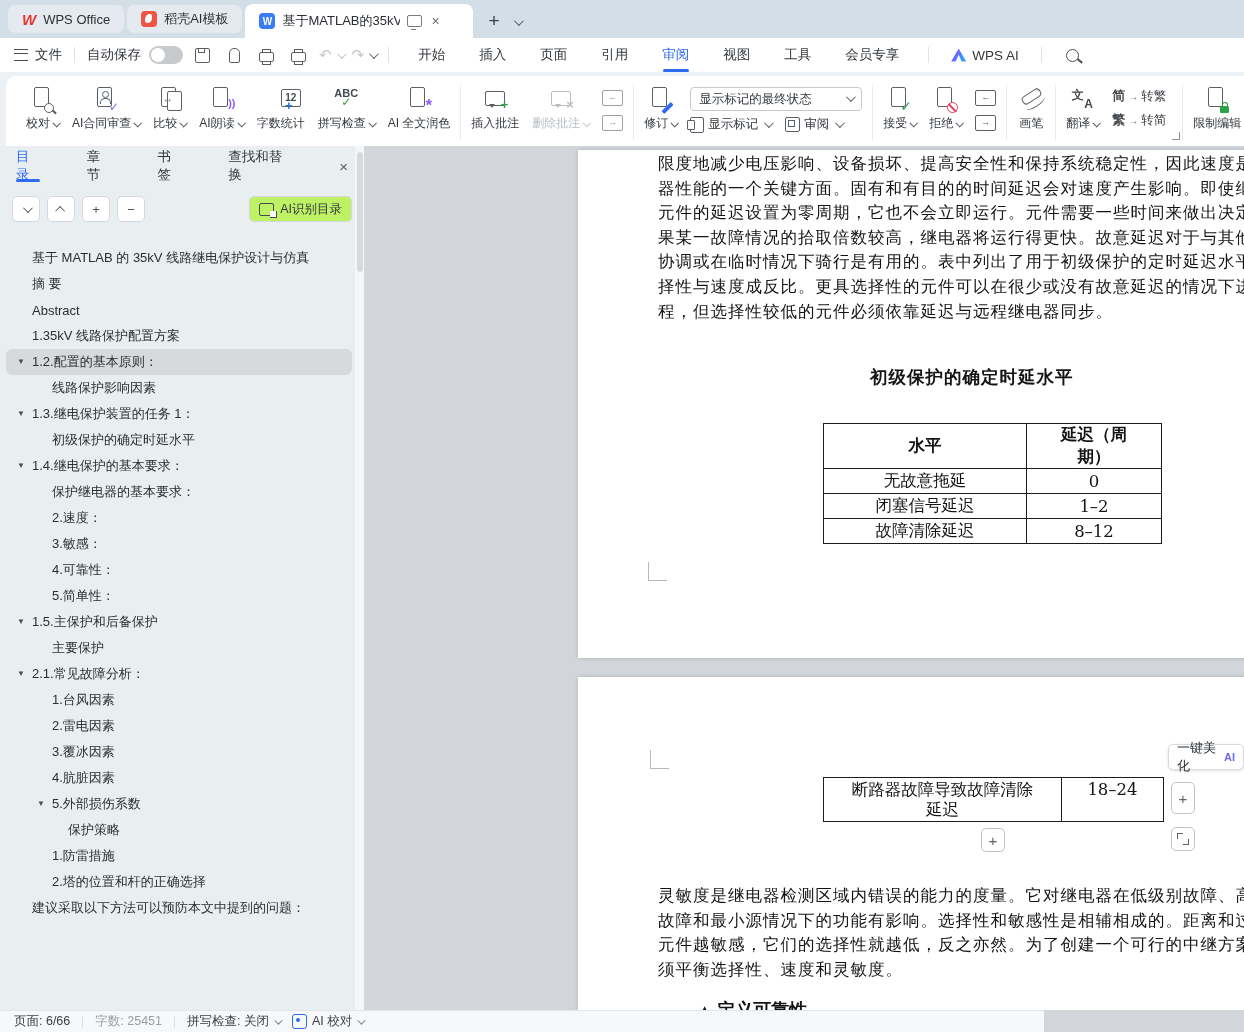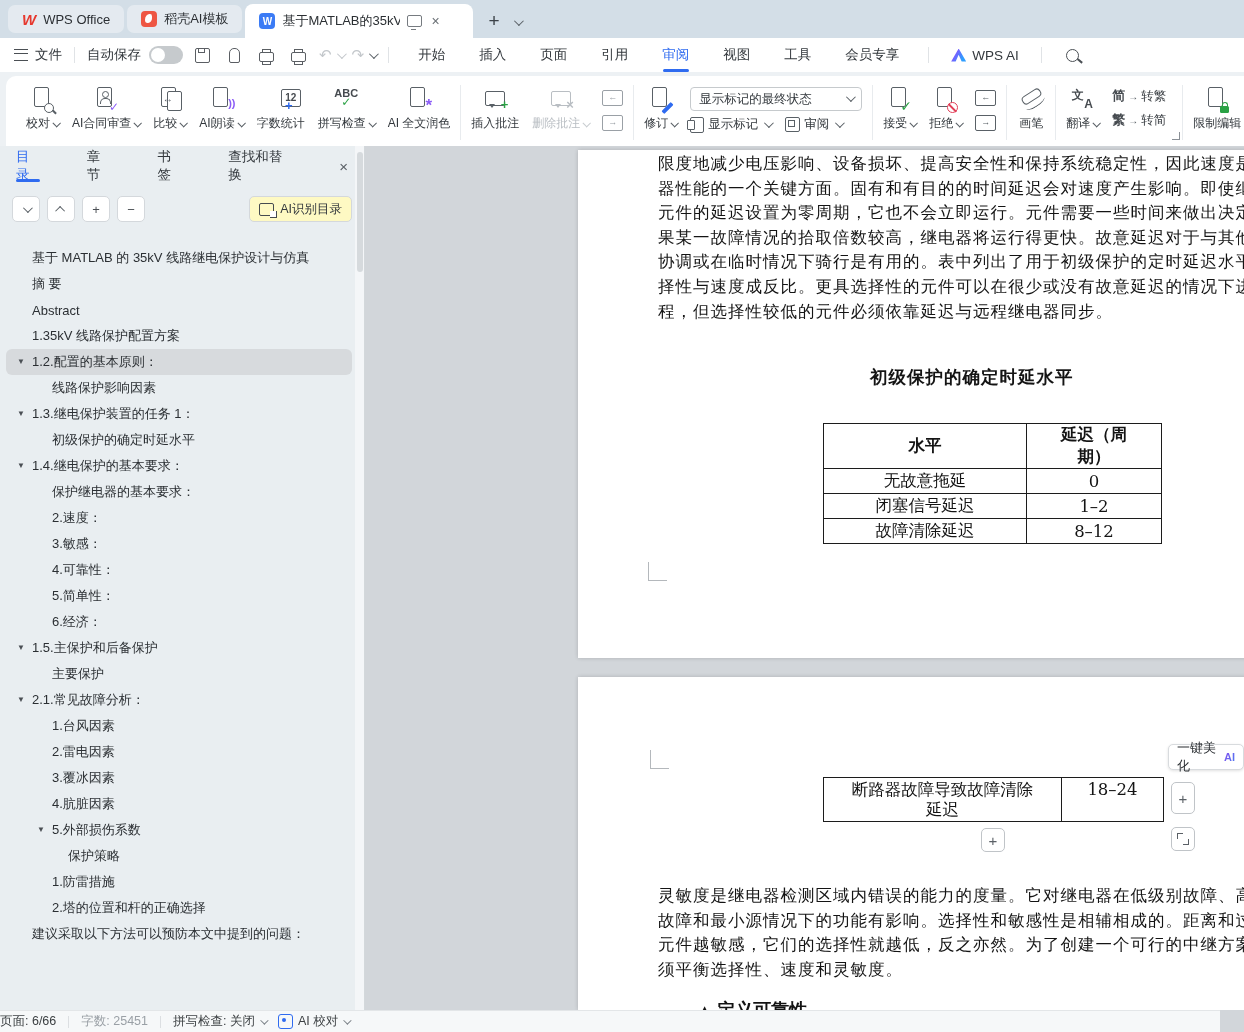--- a/index.html
+++ b/index.html
@@ -110,21 +110,21 @@
   .side-tabs{height:40px;display:flex;align-items:center;gap:44px;padding:0 16px;font-size:13.5px;color:#33383d;}
   .stab{position:relative;height:40px;display:flex;align-items:center;}
   .stab.active{color:#2f6bf0;}
   .stab.active::after{content:'';position:absolute;left:0;bottom:4px;width:24px;height:3px;border-radius:2px;background:#2f6bf0;}
   .sclose{margin-left:auto;color:#5a6066;font-size:15px;}
   .side-tools{display:flex;gap:7px;margin:10px 12px 0 12px;align-items:center;}
   .sqbtn{width:26px;height:24px;background:#fff;border:1px solid #d4d8dc;border-radius:5px;
     display:flex;align-items:center;justify-content:center;color:#4a4f54;font-size:13px;line-height:1;}
   .sqbtn .chv{margin:0;}
   .chvup{transform:rotate(-135deg) translateY(-2px);}
-  .aitoc{margin-left:auto;height:24px;background:#fef9c3;border:1px solid #d4d8dc;border-radius:5px;
+  .aitoc{margin-left:auto;height:24px;background:#bef264;border:1px solid #d4d8dc;border-radius:5px;
     display:flex;align-items:center;gap:6px;padding:0 9px;font-size:12.5px;color:#33383d;}
   .aiic{width:13px;height:11px;border:1.3px solid #454a4f;border-radius:2px;position:relative;}
   .aiic::after{content:'';position:absolute;right:-4px;bottom:-3px;width:6px;height:6px;
     border-right:1.3px solid #454a4f;border-bottom:1.3px solid #454a4f;background:#fff;}
   .toc-list{position:absolute;left:0;top:99px;right:10px;bottom:0;overflow:hidden;}
   .toc-item{height:26px;display:flex;align-items:center;font-size:13px;color:#2b2f33;
     margin:0 2px 0 6px;border-radius:6px;position:relative;box-sizing:border-box;white-space:nowrap;}
   .toc-item.lv0{padding-left:26px;} .toc-item.lv1{padding-left:46px;} .toc-item.lv2{padding-left:62px;}
   .toc-item.sel{background:#d7dadd;}
   .toc-item .caret{position:absolute;left:11px;top:8px;font-size:8px;color:#4a4f54;}
@@ -158,22 +158,22 @@
   .cornerbtn::after{content:'';position:absolute;right:5px;bottom:5px;width:5px;height:5px;border-right:1.3px solid #5a6066;border-bottom:1.3px solid #5a6066;}
   .p2para{position:absolute;left:80px;top:207px;}
   .p2head{position:absolute;left:122px;top:321px;font-size:18px;font-weight:700;display:flex;align-items:center;gap:8px;}
   .p2head .tri{font-size:12px;}
   .beautify{position:absolute;left:803px;top:598px;height:24px;background:#fff;border:1px solid #d8dbde;
     border-radius:5px;box-shadow:0 1px 3px rgba(0,0,0,.12);display:flex;align-items:center;gap:4px;
     padding:0 8px;font-size:13px;color:#2b2f33;}
   .beauai{font-weight:700;font-size:11px;background:linear-gradient(120deg,#8a4df0,#4d7bf0);
     -webkit-background-clip:text;background-clip:text;color:transparent;}
   
-  .statusbar{position:absolute;left:0;bottom:0;width:1220px;height:22px;background:#f6f8f9;
-    border-top:1px solid #e3e6e8;display:flex;align-items:center;gap:12px;
+  .statusbar{position:absolute;left:0;bottom:0;width:1044px;height:22px;background:#f6f8f9;
+    border-top:1px solid #e3e6e8;display:flex;align-items:center;gap:12px;padding-left:14px;
     box-sizing:border-box;font-size:12.5px;color:#3c4043;}
   .sdiv{width:1px;height:12px;background:#dcdfe2;}
   .gray{color:#9aa0a6;}
   .sitem{display:flex;align-items:center;}
   .sitem .chv{width:5px;height:5px;margin-left:5px;border-color:#7a8087;}
   .aiproofic{width:13px;height:13px;border:1.5px solid #2f6bf0;border-radius:3px;position:relative;margin-right:5px;}
   .aiproofic::after{content:'';position:absolute;left:3px;top:3px;width:4px;height:4px;border-radius:50%;background:#2f6bf0;}
 </style>
 </head>
 <body>
@@ -523,23 +523,20 @@
       </div>
       <div class="toc-item lv1">
         <span>3.敏感：</span>
       </div>
       <div class="toc-item lv1">
         <span>4.可靠性：</span>
       </div>
       <div class="toc-item lv1">
         <span>5.简单性：</span>
       </div>
-      <div class="toc-item lv1">
-        <span>6.经济：</span>
-      </div>
       <div class="toc-item lv0">
         <span class="caret">▼</span>
         <span>1.5.主保护和后备保护</span>
       </div>
       <div class="toc-item lv1">
         <span>主要保护</span>
       </div>
       <div class="toc-item lv0">
         <span class="caret">▼</span>
         <span>2.1.常见故障分析：</span>

